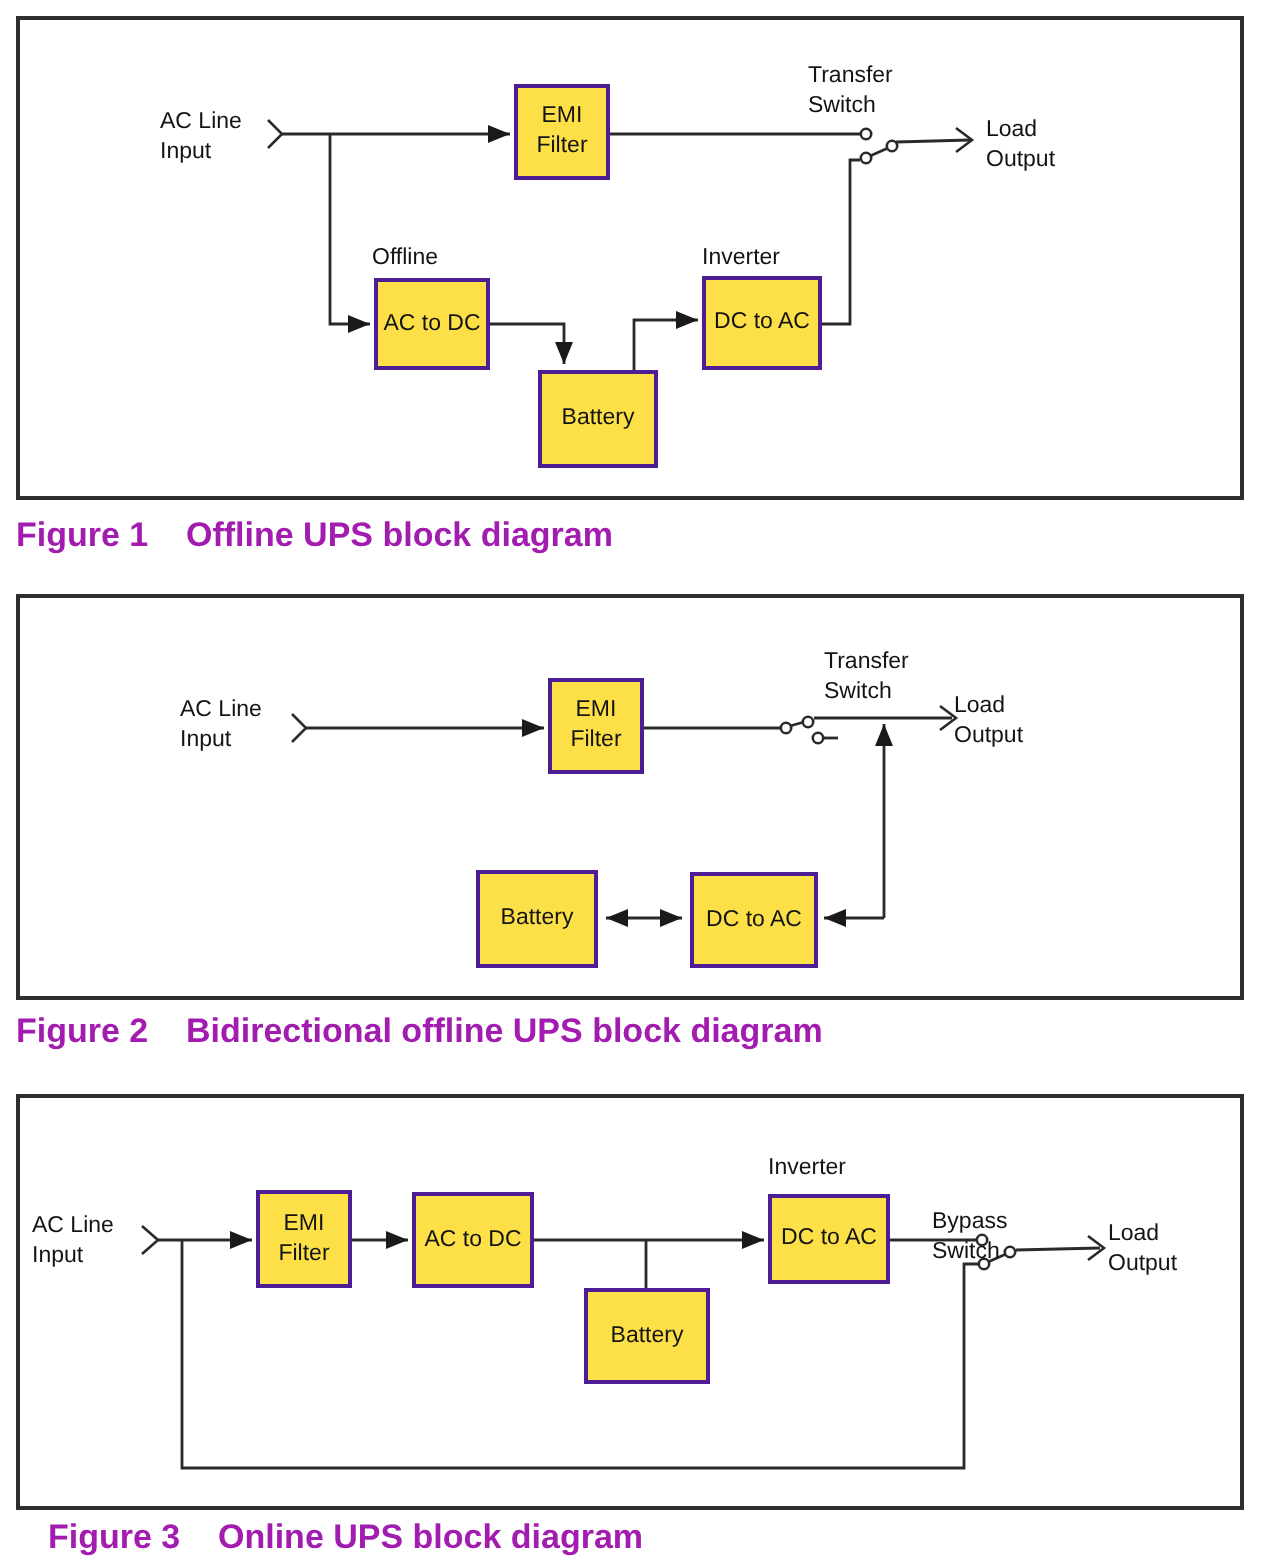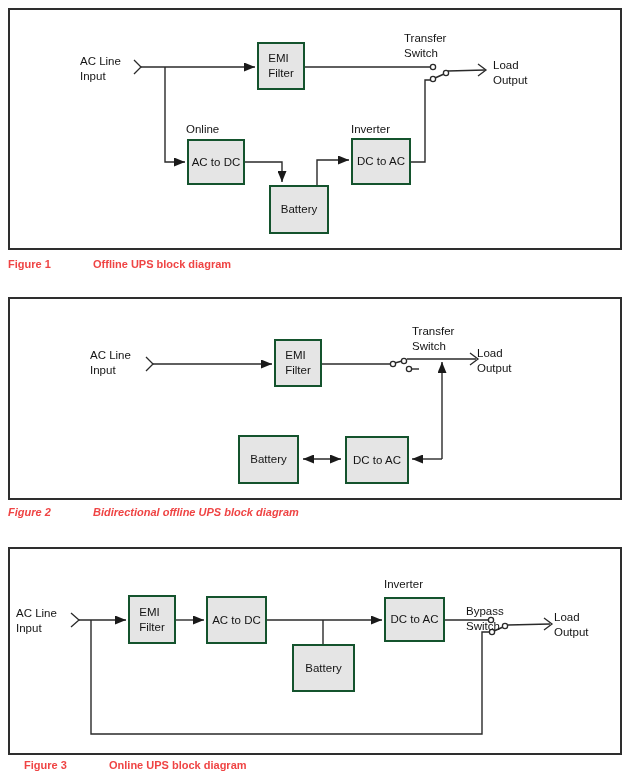--- a/index.html
+++ b/index.html
@@ -7,30 +7,30 @@
     width:632px;height:780px;position:relative;background:#ffffff;
     font-family:"Liberation Sans","DejaVu Sans",sans-serif;color:#1a1a1a;
   }
   .figbox{
     position:absolute;left:8px;width:614px;background:#ffffff;
     border:2px solid #2e2e2e;box-sizing:border-box;
   }
   .figbox svg{position:absolute;left:0;top:0;}
   .blk{
     position:absolute;box-sizing:border-box;
-    background:#e5e5e5;border:2px solid #14532d;
+    background:#fde047;border:2px solid #4c1d95;
     display:flex;align-items:center;justify-content:center;
-    font-size:11.5px;line-height:1.3;
+    text-align:center;font-size:11.5px;line-height:1.3;
     white-space:pre-line;color:#141414;
   }
   .lbl{
     position:absolute;font-size:11.5px;line-height:1.3;text-align:left;
     white-space:pre-line;color:#141414;
   }
-  .caption{position:absolute;left:8px;font-size:11px;font-weight:bold;color:#ef4444;}
+  .caption{position:absolute;left:8px;font-size:17px;font-weight:bold;color:#a21caf;}
   .caption .cap-label{display:inline-block;width:85px;}
   .wire{stroke:#2a2a2a;stroke-width:1.4;fill:none;}
   .chev{stroke:#2a2a2a;stroke-width:1.3;fill:none;}
   .contact{fill:#ffffff;stroke:#2a2a2a;stroke-width:1.3;}
 </style>
 </head>
 <body>
 
 <div class="figbox" style="top:8px;height:242px;">
   <svg width="614" height="242" viewBox="0 0 614 242">
@@ -60,21 +60,21 @@
 
     <path class="wire" d="M438,61 L475,60"></path>
     <polyline class="chev" points="468,54 476,60 468,66"></polyline>
   </svg>
   <div class="lbl" style="left:70px;top:44px;width:60px;">AC Line
 Input</div>
   <div class="lbl" style="left:394px;top:21px;width:60px;">Transfer
 Switch</div>
   <div class="lbl" style="left:483px;top:48px;width:60px;">Load
 Output</div>
-  <div class="lbl" style="left:176px;top:112px;width:60px;">Online</div>
+  <div class="lbl" style="left:176px;top:112px;width:60px;">Offline</div>
   <div class="lbl" style="left:341px;top:112px;width:60px;">Inverter</div>
   <div class="blk" style="left:247px;top:32px;width:48px;height:48px;">EMI
 Filter</div>
   <div class="blk" style="left:177px;top:129px;width:58px;height:46px;">AC to DC</div>
   <div class="blk" style="left:259px;top:175px;width:60px;height:49px;">Battery</div>
   <div class="blk" style="left:341px;top:128px;width:60px;height:47px;">DC to AC</div>
 </div>
 <div class="caption" style="top:258px;">
   <span class="cap-label">Figure 1</span><span class="cap-text">Offline UPS block diagram</span>
 </div>
@@ -113,21 +113,21 @@
 Input</div>
   <div class="lbl" style="left:402px;top:25px;width:62px;">Transfer
 Switch</div>
   <div class="lbl" style="left:467px;top:47px;width:60px;">Load
 Output</div>
   <div class="blk" style="left:264px;top:40px;width:48px;height:48px;">EMI
 Filter</div>
   <div class="blk" style="left:228px;top:136px;width:61px;height:49px;">Battery</div>
   <div class="blk" style="left:335px;top:137px;width:64px;height:48px;">DC to AC</div>
 </div>
-<div class="caption" style="top:506px;font-style:italic;">
+<div class="caption" style="top:506px;">
   <span class="cap-label">Figure 2</span><span class="cap-text">Bidirectional offline UPS block diagram</span>
 </div>
 
 <div class="figbox" style="top:547px;height:208px;">
   <svg width="614" height="208" viewBox="0 0 614 208">
     <defs>
       <marker id="a3" markerUnits="userSpaceOnUse" markerWidth="12" markerHeight="9" refX="11" refY="4.5" orient="auto">
         <path d="M0,0 L11,4.5 L0,9 Z" fill="#1a1a1a"></path>
       </marker>
     </defs>

